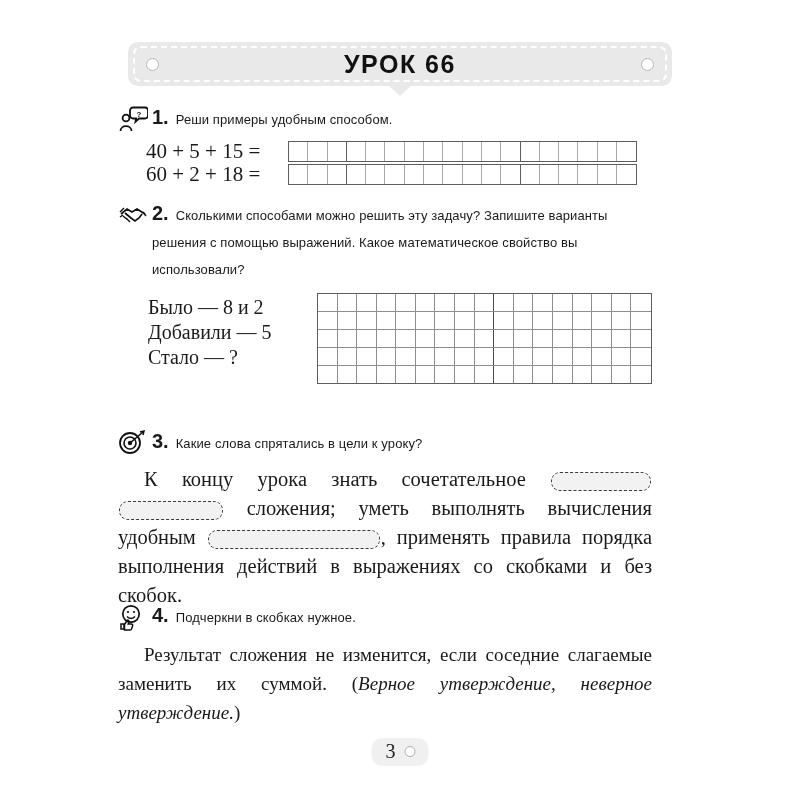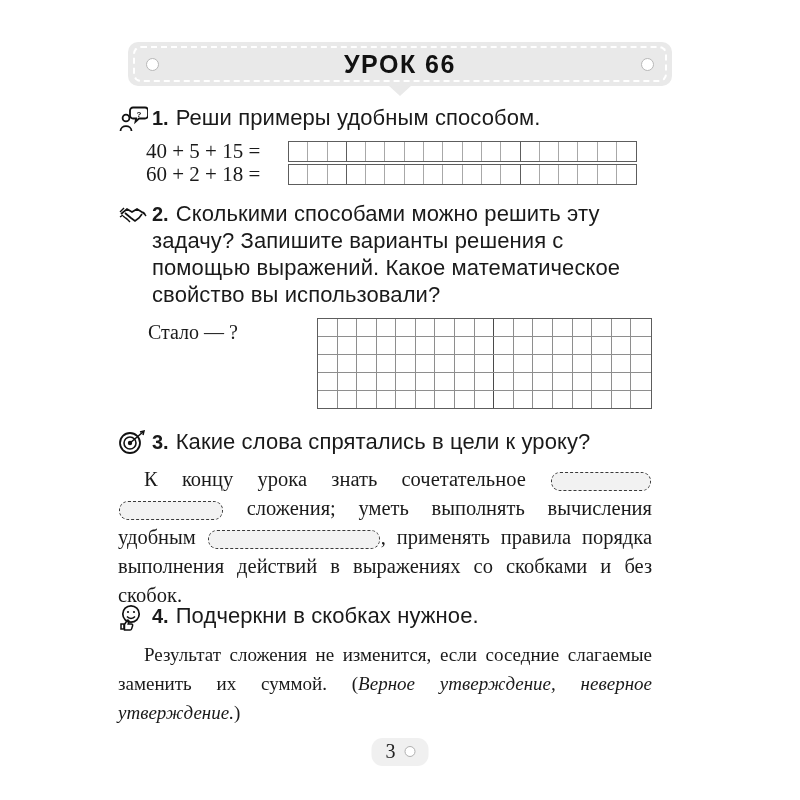--- a/index.html
+++ b/index.html
@@ -100,21 +100,21 @@
     justify-content: flex-start;
     margin-top: 1px;
   }
   .task-num {
     font-size: 20px;
     font-weight: bold;
     margin-right: 7px;
     line-height: 26px;
   }
   .task-text {
-    font-size: 22px;
+    font-size: 13px;
     line-height: 27px;
     letter-spacing: 0.1px;
   }
   .task-head-text {
     flex: 1;
     display: block;
   }
 
   
   #task1 { top: 104px; }
@@ -336,20 +336,22 @@
           <path d="M2 9 L6 5 M5 12 L2 14" fill="none" stroke="#111" stroke-width="1.4"></path>
           <path d="M25 9 L28 13" fill="none" stroke="#111" stroke-width="1.4"></path>
         </svg>
       </span>
       <span class="task-head-text">
         <span class="task-num">2.</span><span class="task-text">Сколькими способами можно решить эту задачу? Запишите варианты решения с помощью выражений. Какое математическое свойство вы использовали?</span>
       </span>
     </div>
     <div class="cond-area">
       <div class="cond-list">
+        <div>Было — 8 и 2</div>
+        <div>Добавили — 5</div>
         <div>Стало — ?</div>
       </div>
       <div class="grid-box">
         <div class="grid-row">
           <span class="grid-cell"></span>
             <span class="grid-cell"></span>
             <span class="grid-cell"></span>
             <span class="grid-cell"></span>
             <span class="grid-cell"></span>
             <span class="grid-cell"></span>

